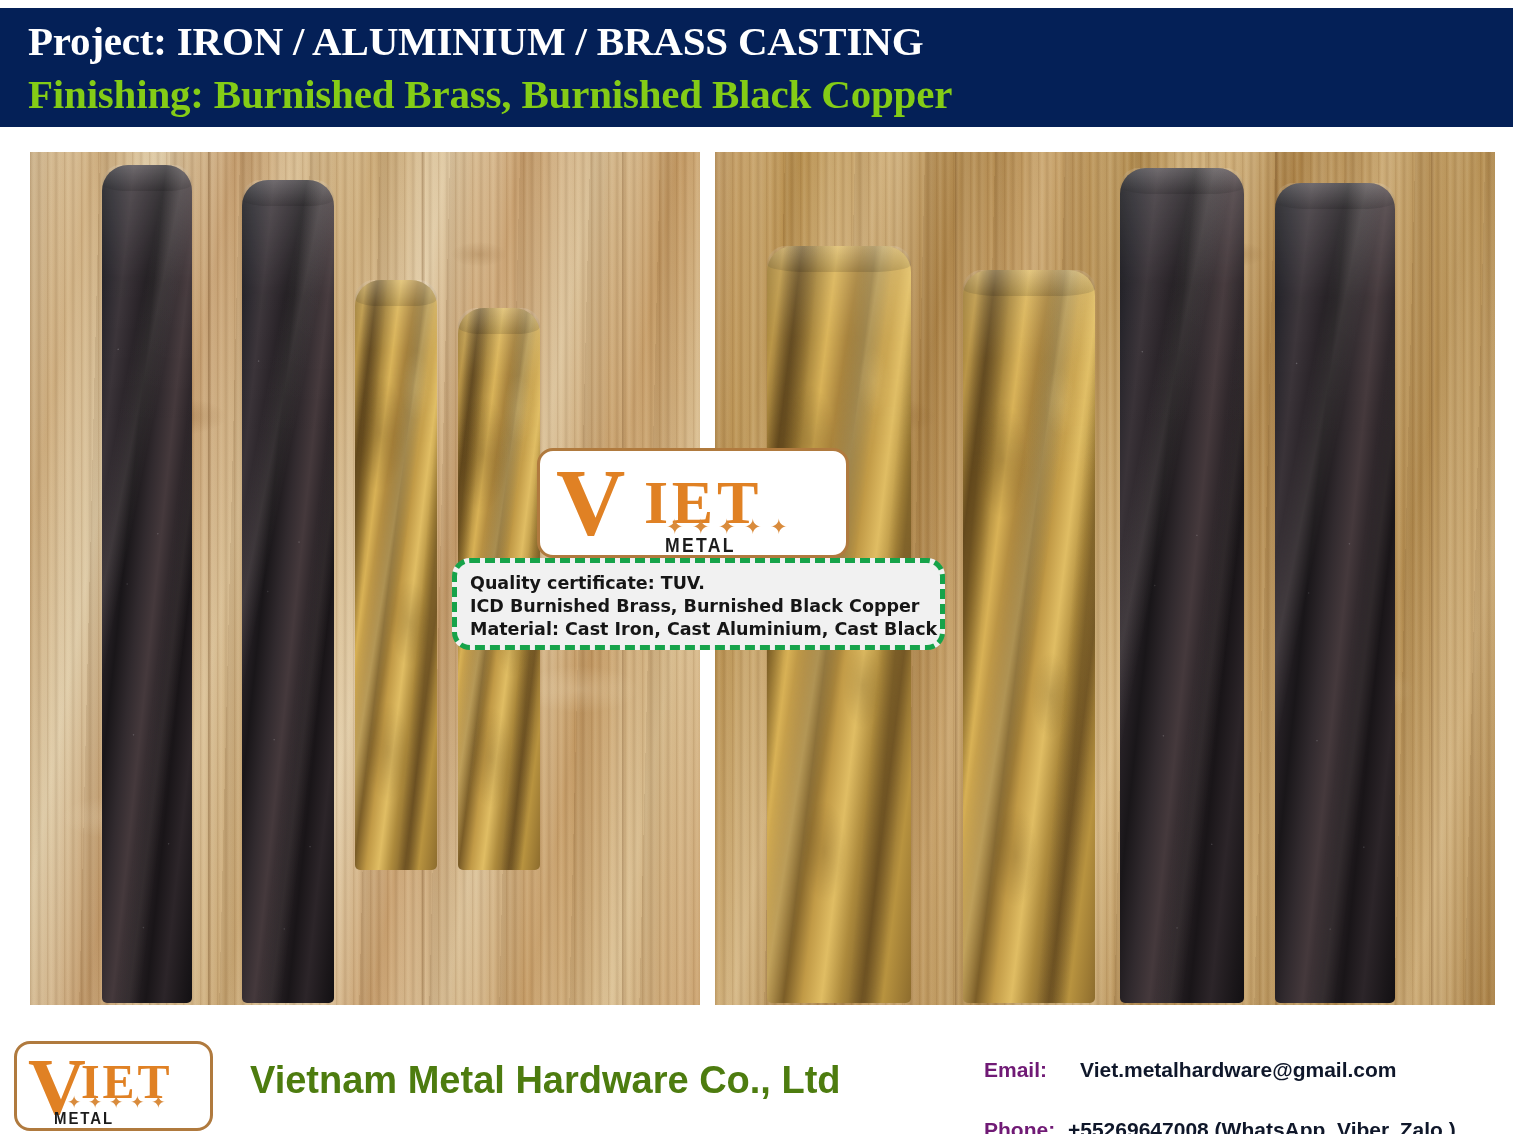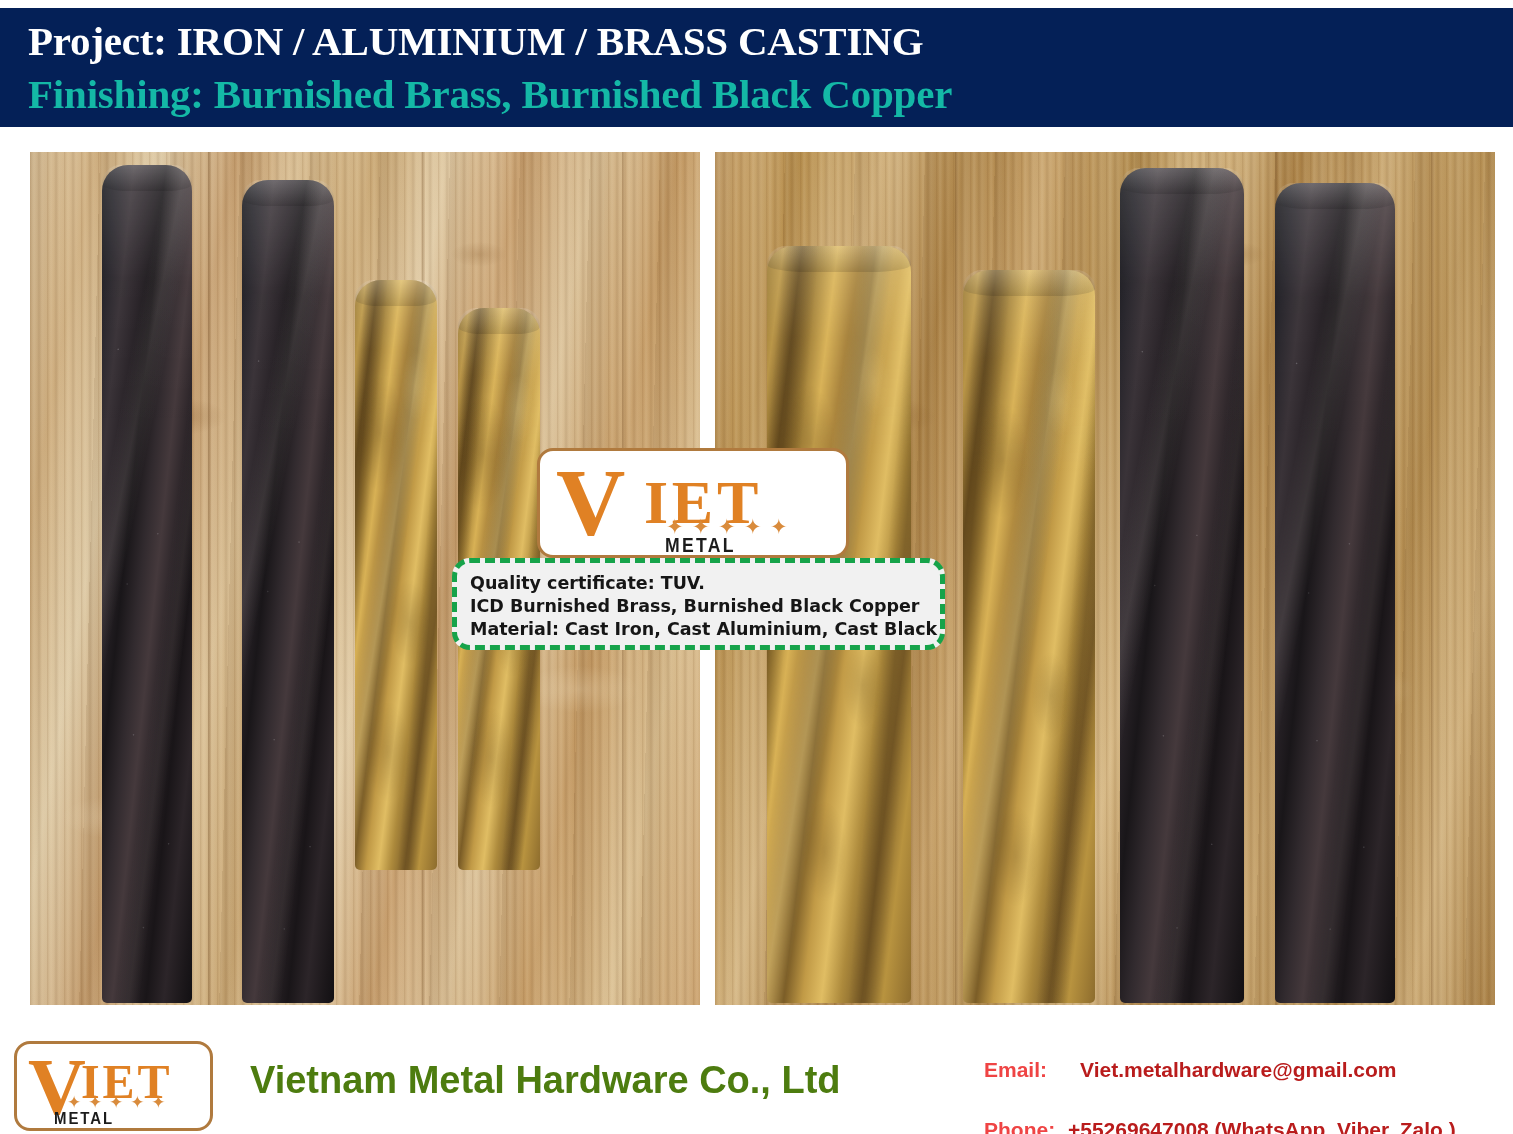--- a/index.html
+++ b/index.html
@@ -28,21 +28,21 @@
   }
   .header-line {
     font-family: Liberation Serif, serif;
     font-weight: bold;
     font-size: 41px;
     line-height: 53px;
     letter-spacing: -0.2px;
     white-space: nowrap;
   }
   .header-line-1 { color: #ffffff; }
-  .header-line-2 { color: #14b8a6; }
+  .header-line-2 { color: #84cc16; }
 
   
   .photo-area {
     position: absolute;
     left: 0;
     top: 129px;
     width: 1513px;
     height: 884px;
   }
   .photo-panel {
@@ -303,24 +303,24 @@
     top: 1055px;
     line-height: 29px;
     white-space: nowrap;
   }
   .contact-row {
     display: block;
     font-family: "Liberation Sans", sans-serif;
     font-weight: bold;
     font-size: 21px;
   }
-  .contact-label { color: #ef4444; display: inline-block; }
+  .contact-label { color: #701a75; display: inline-block; }
   .contact-label.email-label { width: 96px; }
   .contact-label.phone-label { width: 84px; margin-top: 31px; }
-  .contact-value { color: #b91c1c; }
+  .contact-value { color: #0f172a; }
 </style>
 </head>
 <body>
 
 <div class="header-banner">
   <div class="header-line header-line-1">Project: IRON / ALUMINIUM / BRASS CASTING</div>
   <div class="header-line header-line-2">Finishing: Burnished Brass, Burnished Black Copper</div>
 </div>
 
 <div class="photo-area">

